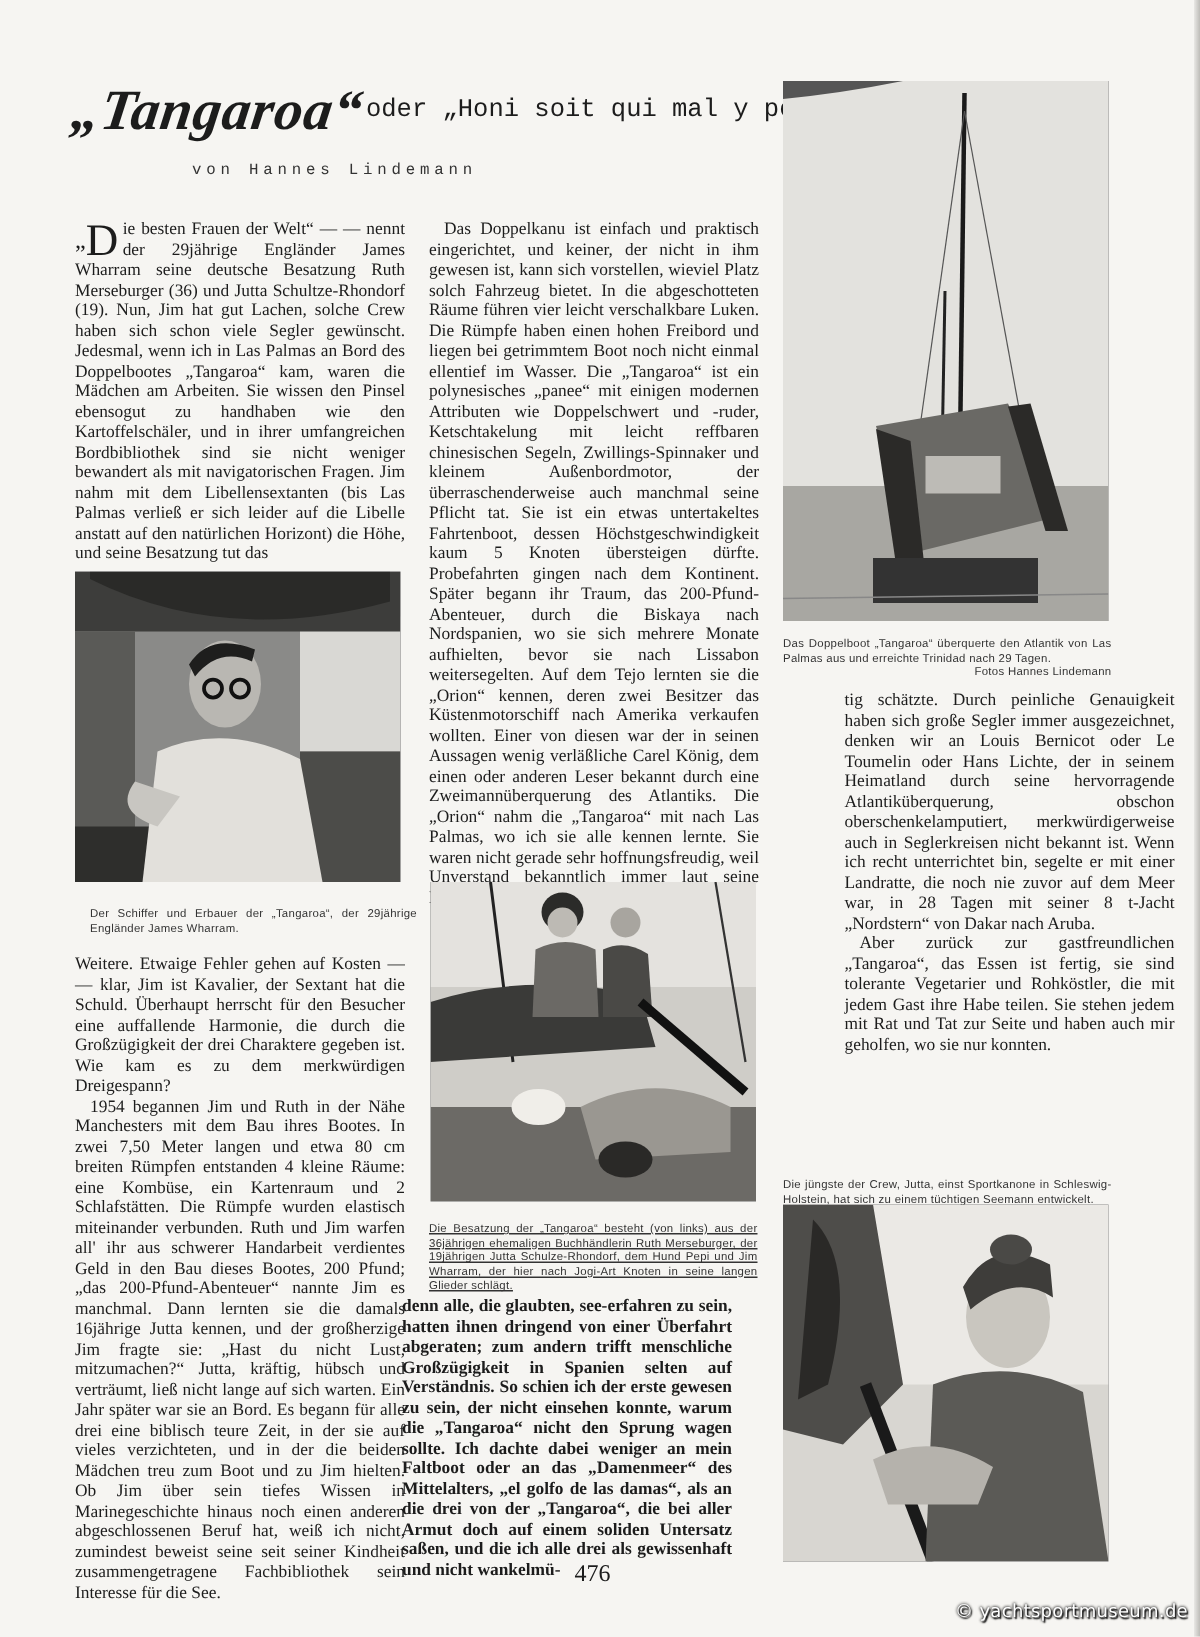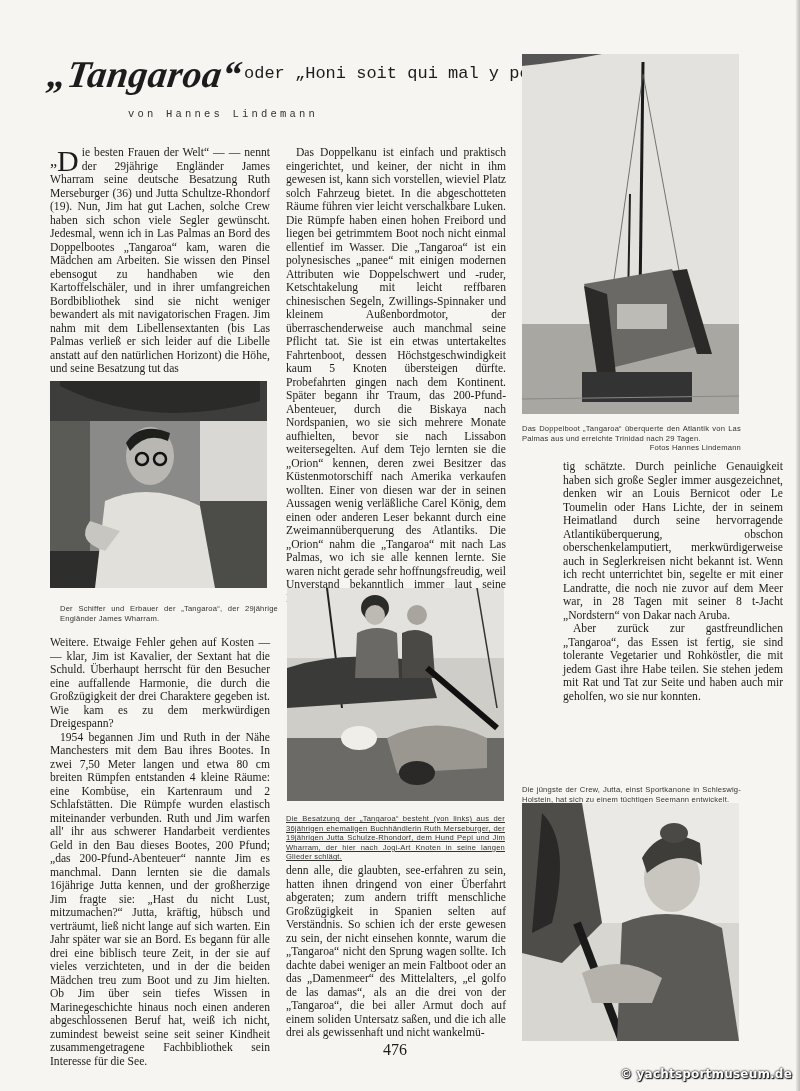--- a/index.html
+++ b/index.html
@@ -23,21 +23,21 @@
     font-size:11.6px; line-height:13.5px; text-align:justify; hyphens:manual; }
   .col p { margin:0; text-indent:10px; }
   .col p.noind { text-indent:0; }
   .dropcap { float:left; font-size:30px; line-height:24px; padding:3px 3px 0 0; }
   .caption { position:absolute; font-family:"Liberation Sans",sans-serif;
     font-size:7.6px; line-height:9.6px; color:#333; text-align:justify; letter-spacing:0.2px; }
   .photo { position:absolute; overflow:hidden; background:#777; }
   .photo svg { width:100%; height:100%; display:block; }
   .pageno { left:383px; top:1041px; font-family:"Liberation Serif",serif; font-size:16px; }
   .watermark { right:8px; top:1067px; font-family:"DejaVu Sans",sans-serif;
-    font-size:12px; font-weight:bold; color:#fff;
+    font-size:12px; font-weight:normal; color:#fff;
     text-shadow:0 0 2px #222,0 0 2px #222,1px 1px 1px #000; letter-spacing:0.2px; }
 </style>
 </head>
 <body>
 
 <div class="edge-shadow"></div>
 
 <div class="abs title-main">„Tangaroa“</div>
 <div class="abs title-sub">oder „Honi soit qui mal y pense“</div>
 <div class="abs byline">von Hannes Lindemann</div>
@@ -90,21 +90,21 @@
     <path d="M115 45 Q130 38 145 48 L148 90 L115 90Z" fill="#4a4946"></path>
     <line x1="140" y1="80" x2="210" y2="140" stroke="#111" stroke-width="6"></line>
     <rect x="0" y="150" width="217" height="63" fill="#6c6a66"></rect>
     <ellipse cx="72" cy="150" rx="18" ry="12" fill="#f0eee9"></ellipse>
     <path d="M100 150 Q150 125 200 150 L200 180 L110 185Z" fill="#9a9791"></path>
     <ellipse cx="130" cy="185" rx="18" ry="12" fill="#2a2927"></ellipse>
   </svg>
 </div>
 <div class="caption" style="left:286px; top:814px; width:219px;text-decoration:underline;">Die Besatzung der „Tangaroa“ besteht (von links) aus der 36jährigen ehemaligen Buchhändlerin Ruth Merseburger, der 19jährigen Jutta Schulze-Rhondorf, dem Hund Pepi und Jim Wharram, der hier nach Jogi-Art Knoten in seine langen Glieder schlägt.</div>
 
-<div class="col" style="left:286px; top:864px; width:220px;">
+<div class="col" style="left:268px; top:864px; width:220px;font-weight:bold;">
   <p class="noind">denn alle, die glaubten, see-erfahren zu sein, hatten ihnen dringend von einer Überfahrt abgeraten; zum andern trifft menschliche Großzügigkeit in Spanien selten auf Verständnis. So schien ich der erste gewesen zu sein, der nicht einsehen konnte, warum die „Tangaroa“ nicht den Sprung wagen sollte. Ich dachte dabei weniger an mein Faltboot oder an das „Damenmeer“ des Mittelalters, „el golfo de las damas“, als an die drei von der „Tangaroa“, die bei aller Armut doch auf einem soliden Untersatz saßen, und die ich alle drei als gewissenhaft und nicht wankelmü-</p>
 </div>
 
 <div class="photo" style="left:522px; top:54px; width:217px; height:360px;">
   <svg viewBox="0 0 217 360" preserveAspectRatio="none">
     <rect width="217" height="360" fill="#e3e2de"></rect>
     <rect x="0" y="270" width="217" height="90" fill="#a8a7a2"></rect>
     <path d="M0 0 L80 0 Q40 8 0 12Z" fill="#555"></path>
     <line x1="121" y1="8" x2="118" y2="245" stroke="#1a1a1a" stroke-width="3"></line>
     <line x1="108" y1="140" x2="106" y2="250" stroke="#222" stroke-width="2"></line>

